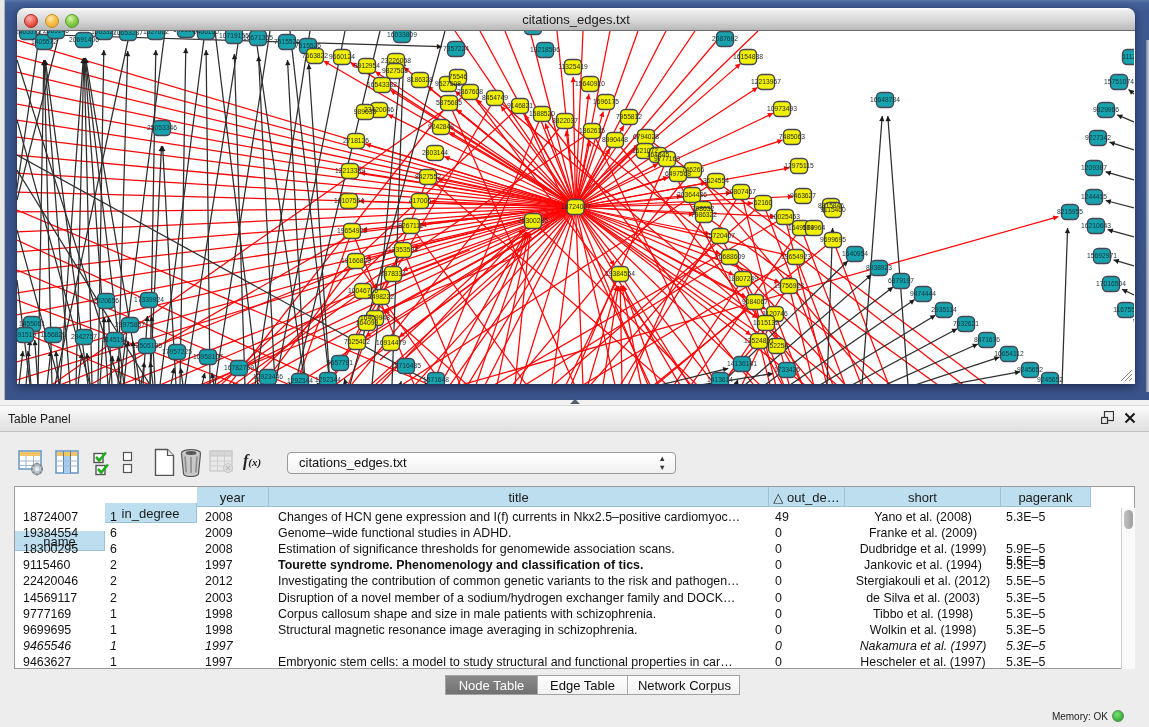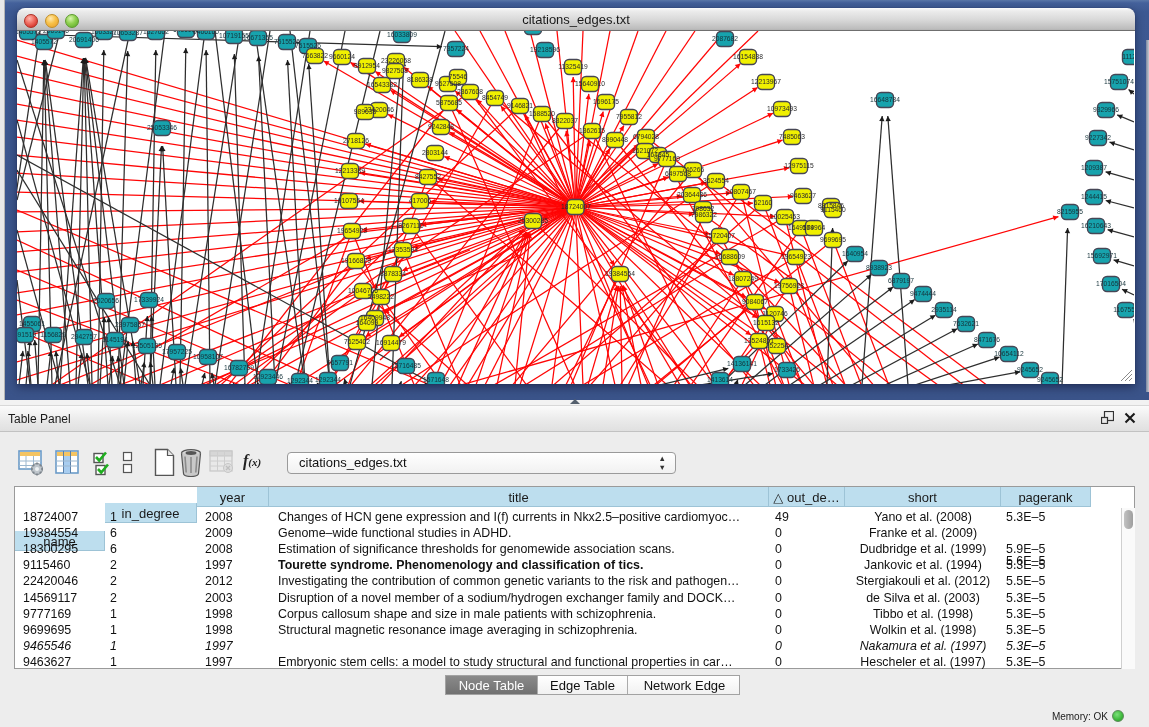--- a/index.html
+++ b/index.html
@@ -1010,20 +1010,20 @@
 </div>
     <div id="vsb">
       <div class="thumb"></div>
     </div>
   </div>
 
   <div id="tabs">
 <div style="position:absolute;left:16px;top:0;width:295px;height:20px;border:1px solid #a2a2a2;border-radius:0;background:linear-gradient(180deg,#ffffff,#f1f1f1);overflow:hidden;">
 <div class="seg" style="left:0;width:91px;background:linear-gradient(180deg,#8a8a8a,#6e6e6e);color:#fff;">Node Table</div>
 <div class="seg" style="left:91px;width:90px;border-left:1px solid #ababab;color:#111;">Edge Table</div>
-<div class="seg" style="left:181px;width:114px;border-left:1px solid #ababab;color:#111;">Network Edge</div>
+<div class="seg" style="left:181px;width:114px;border-left:1px solid #ababab;color:#111;">Network Corpus</div>
 </div>
   </div>
 
   <div id="memory">
     <div class="txt">Memory: OK</div>
     <div class="dot"></div>
   </div>
 
 </body></html>

